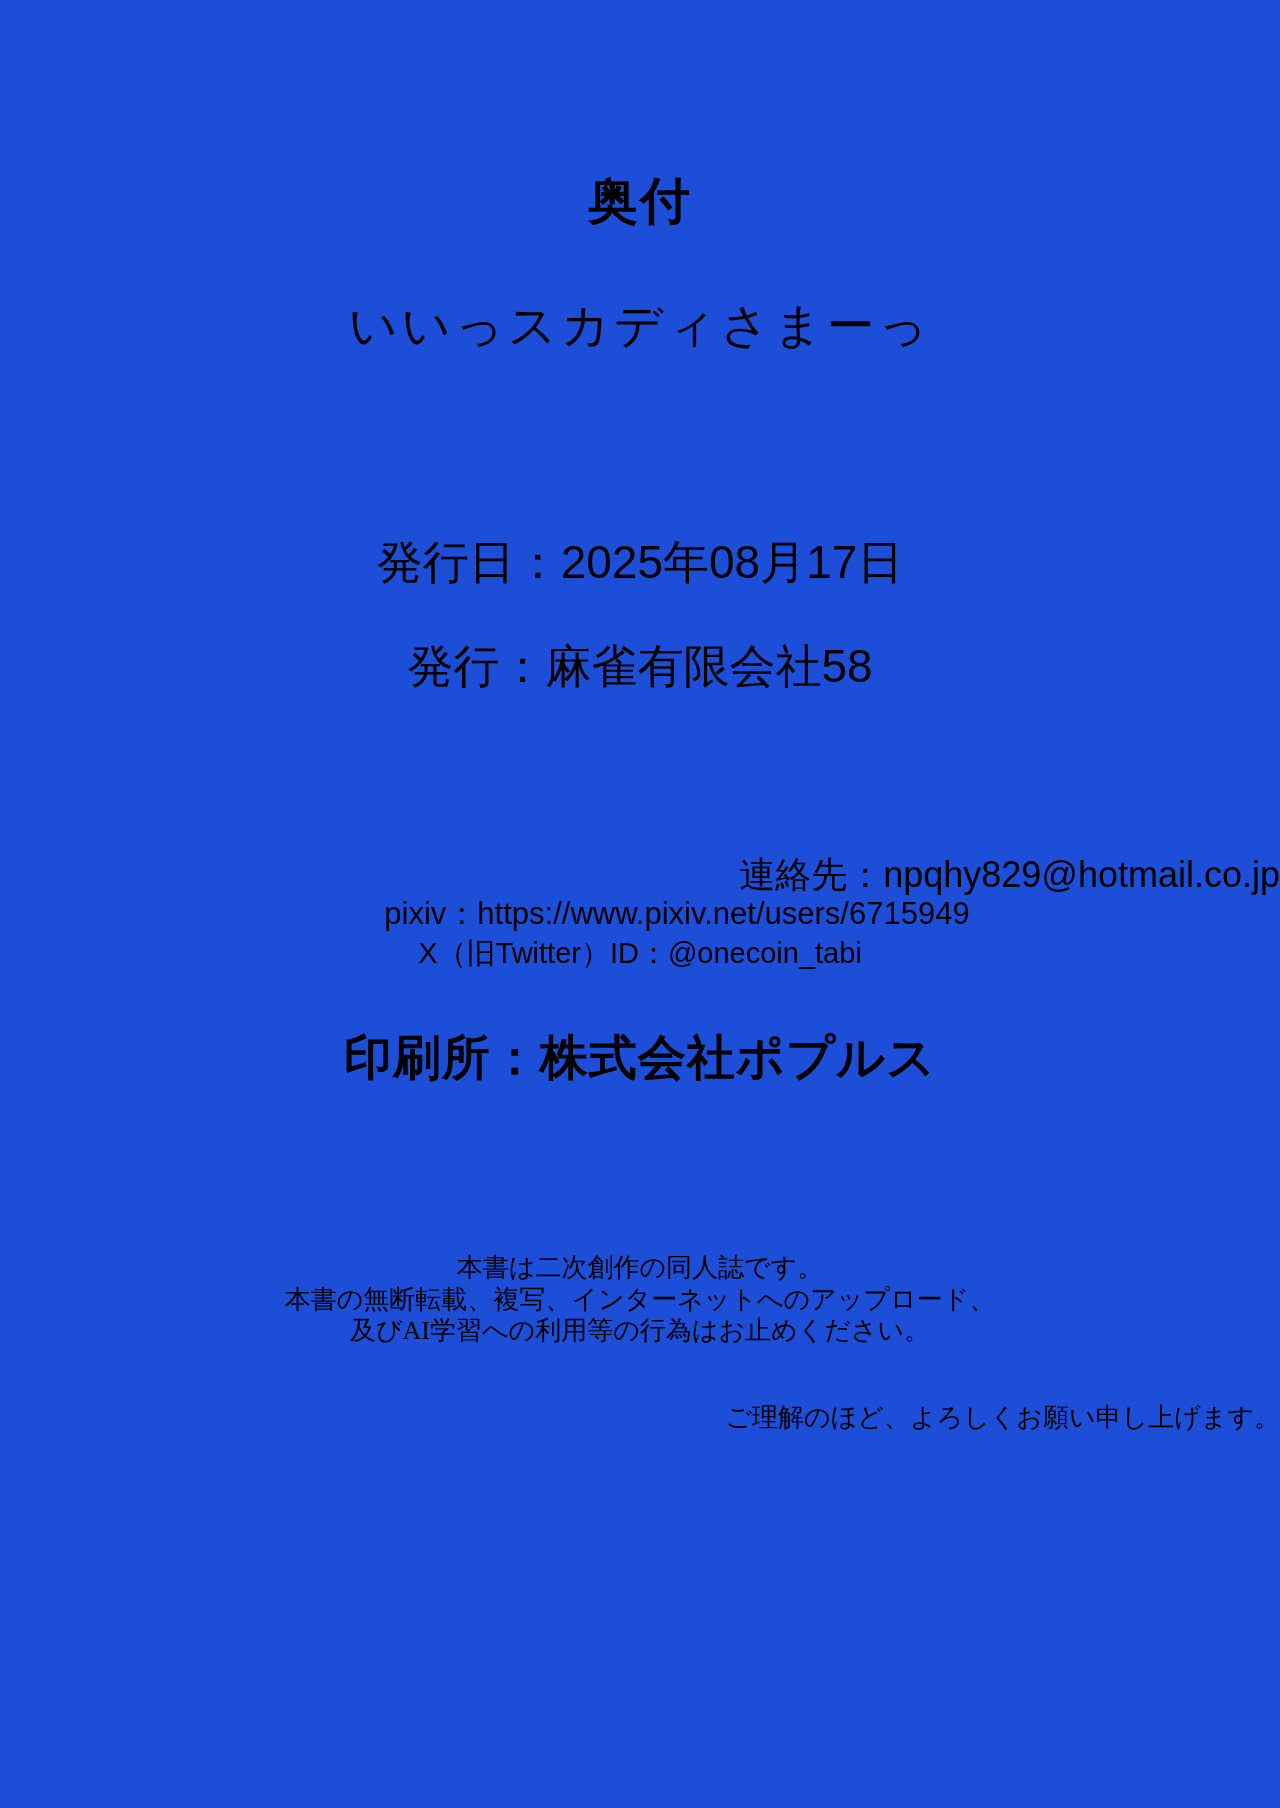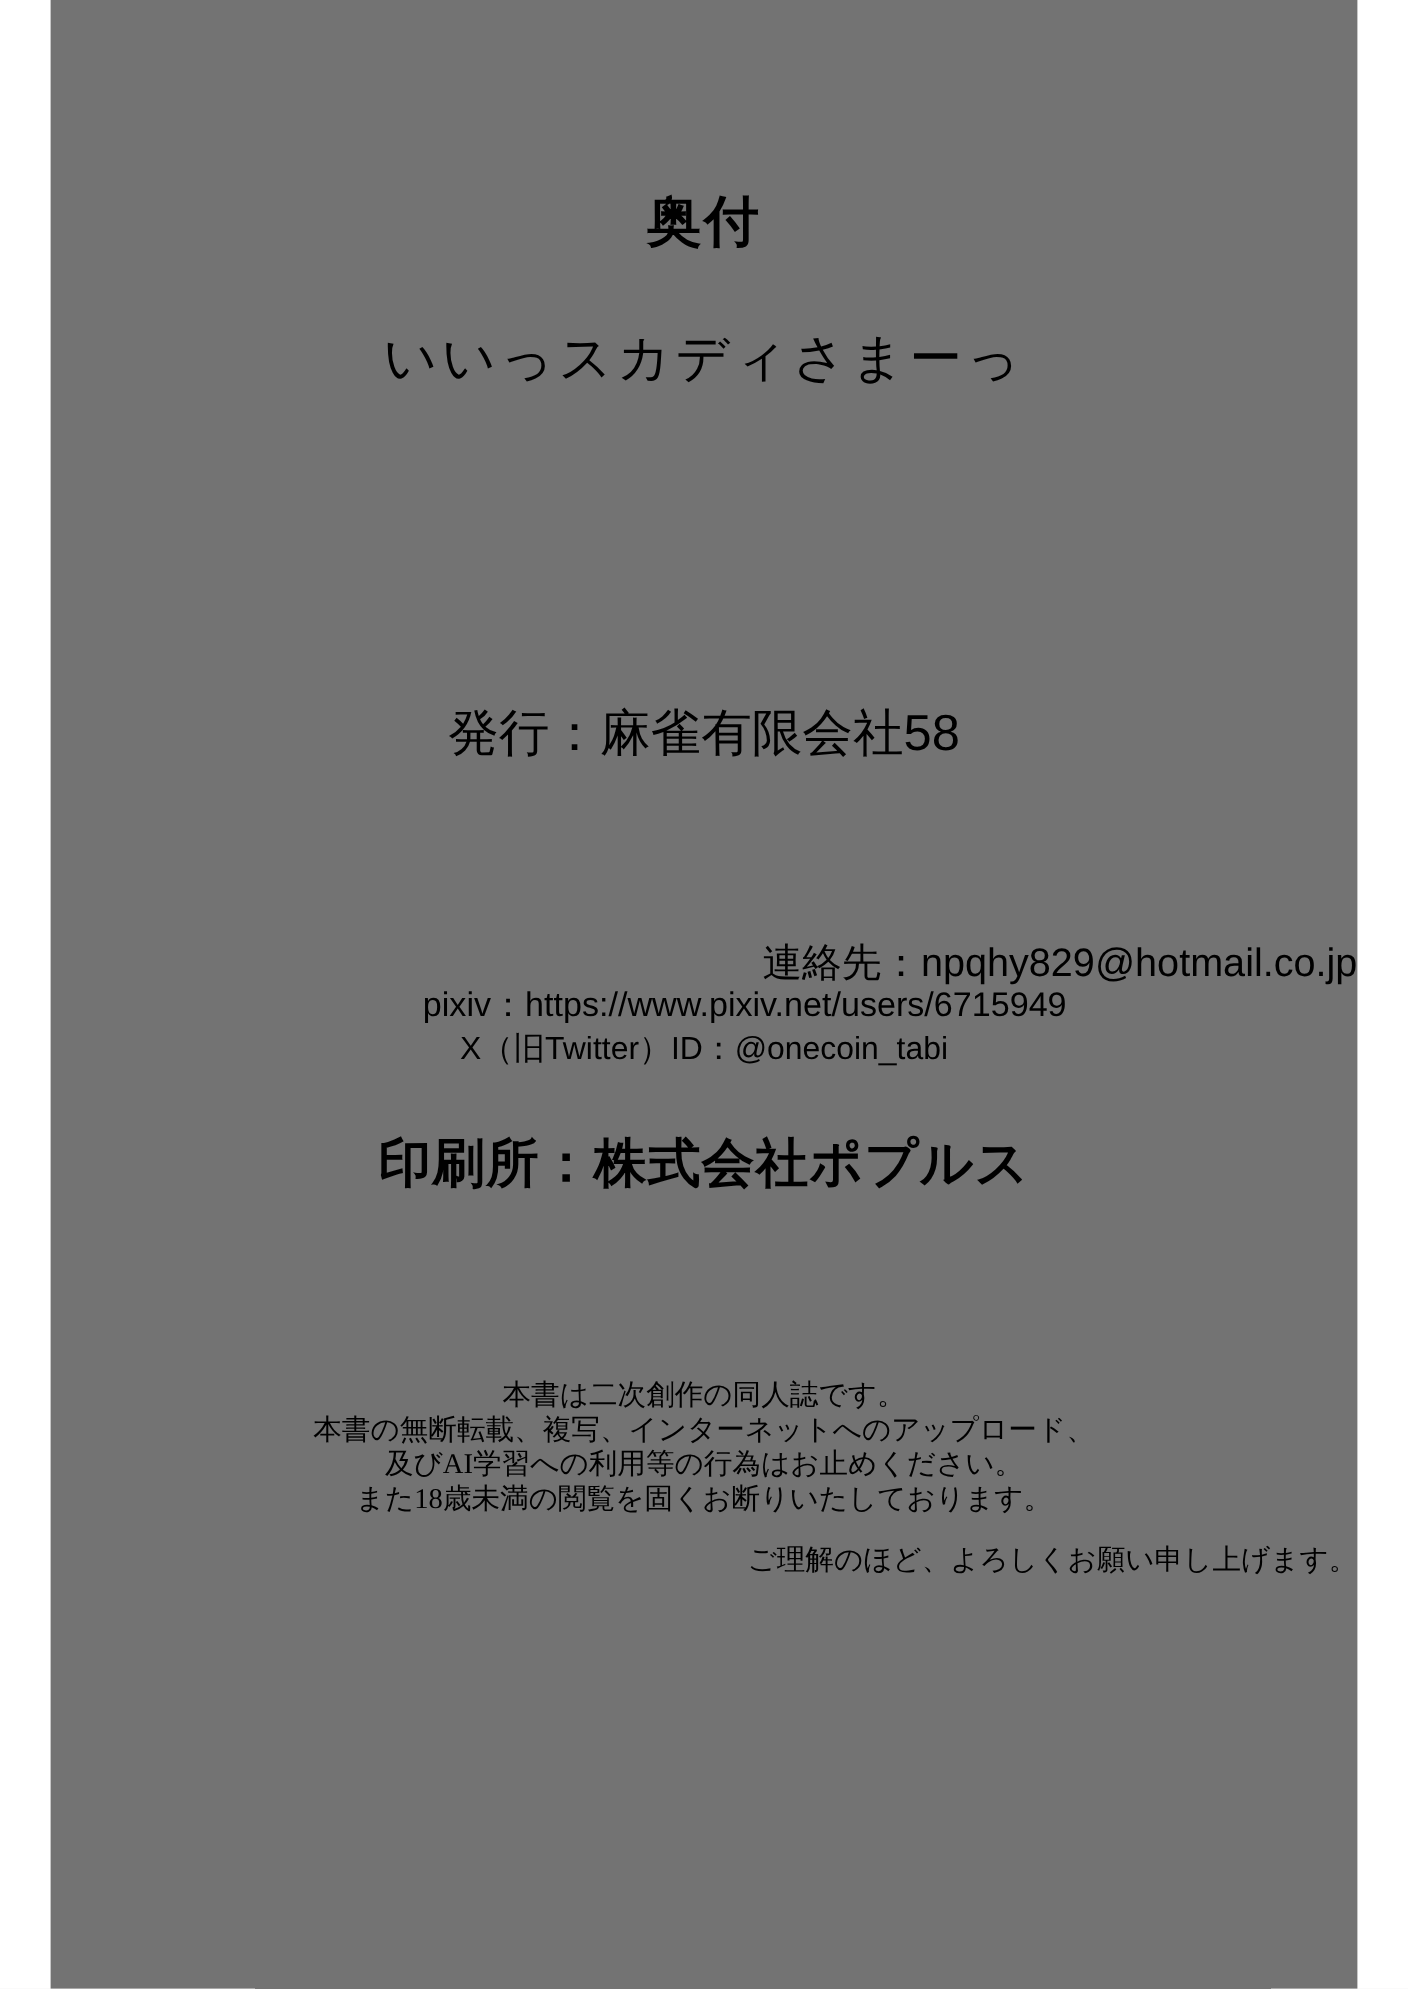--- a/index.html
+++ b/index.html
@@ -2,23 +2,23 @@
 <html><head>
 <meta charset="utf-8">
 <style>
   html, body {
     margin: 0;
     padding: 0;
     background: #ffffff;
   }
   .page {
     position: relative;
-    width: 1188px;
+    width: 1280px;
     height: 1808px;
-    background: #737373;
+    background: #1d4ed8;
     color: #000000;
     overflow: hidden;
     margin: 0 auto;
   }
   .line {
     position: absolute;
     left: 0;
     width: 100%;
     text-align: center;
     white-space: nowrap;
@@ -98,33 +98,33 @@
 </style>
 </head>
 <body>
 
 <div class="page">
 
   <div class="line gothic heading">奥付</div>
 
   <div class="line gothic work-title">いいっスカディさまーっ</div>
 
+  <div class="line gothic pub-date">発行日：2025年08月17日</div>
 
   <div class="line gothic publisher">発行：麻雀有限会社58</div>
 
   <div class="line gothic contact-email">連絡先：npqhy829@hotmail.co.jp</div>
 
   <div class="line gothic contact-pixiv">pixiv：https://www.pixiv.net/users/6715949</div>
 
   <div class="line gothic contact-x">X（旧Twitter）ID：@onecoin_tabi</div>
 
   <div class="line gothic printer">印刷所：株式会社ポプルス</div>
 
   <div class="mincho disclaimer">
     <div>本書は二次創作の同人誌です。</div>
     <div>本書の無断転載、複写、インターネットへのアップロード、</div>
     <div>及びAI学習への利用等の行為はお止めください。</div>
-    <div>また18歳未満の閲覧を固くお断りいたしております。</div>
   </div>
 
   <div class="line mincho closing">ご理解のほど、よろしくお願い申し上げます。</div>
 
 </div>
 
 </body></html>

